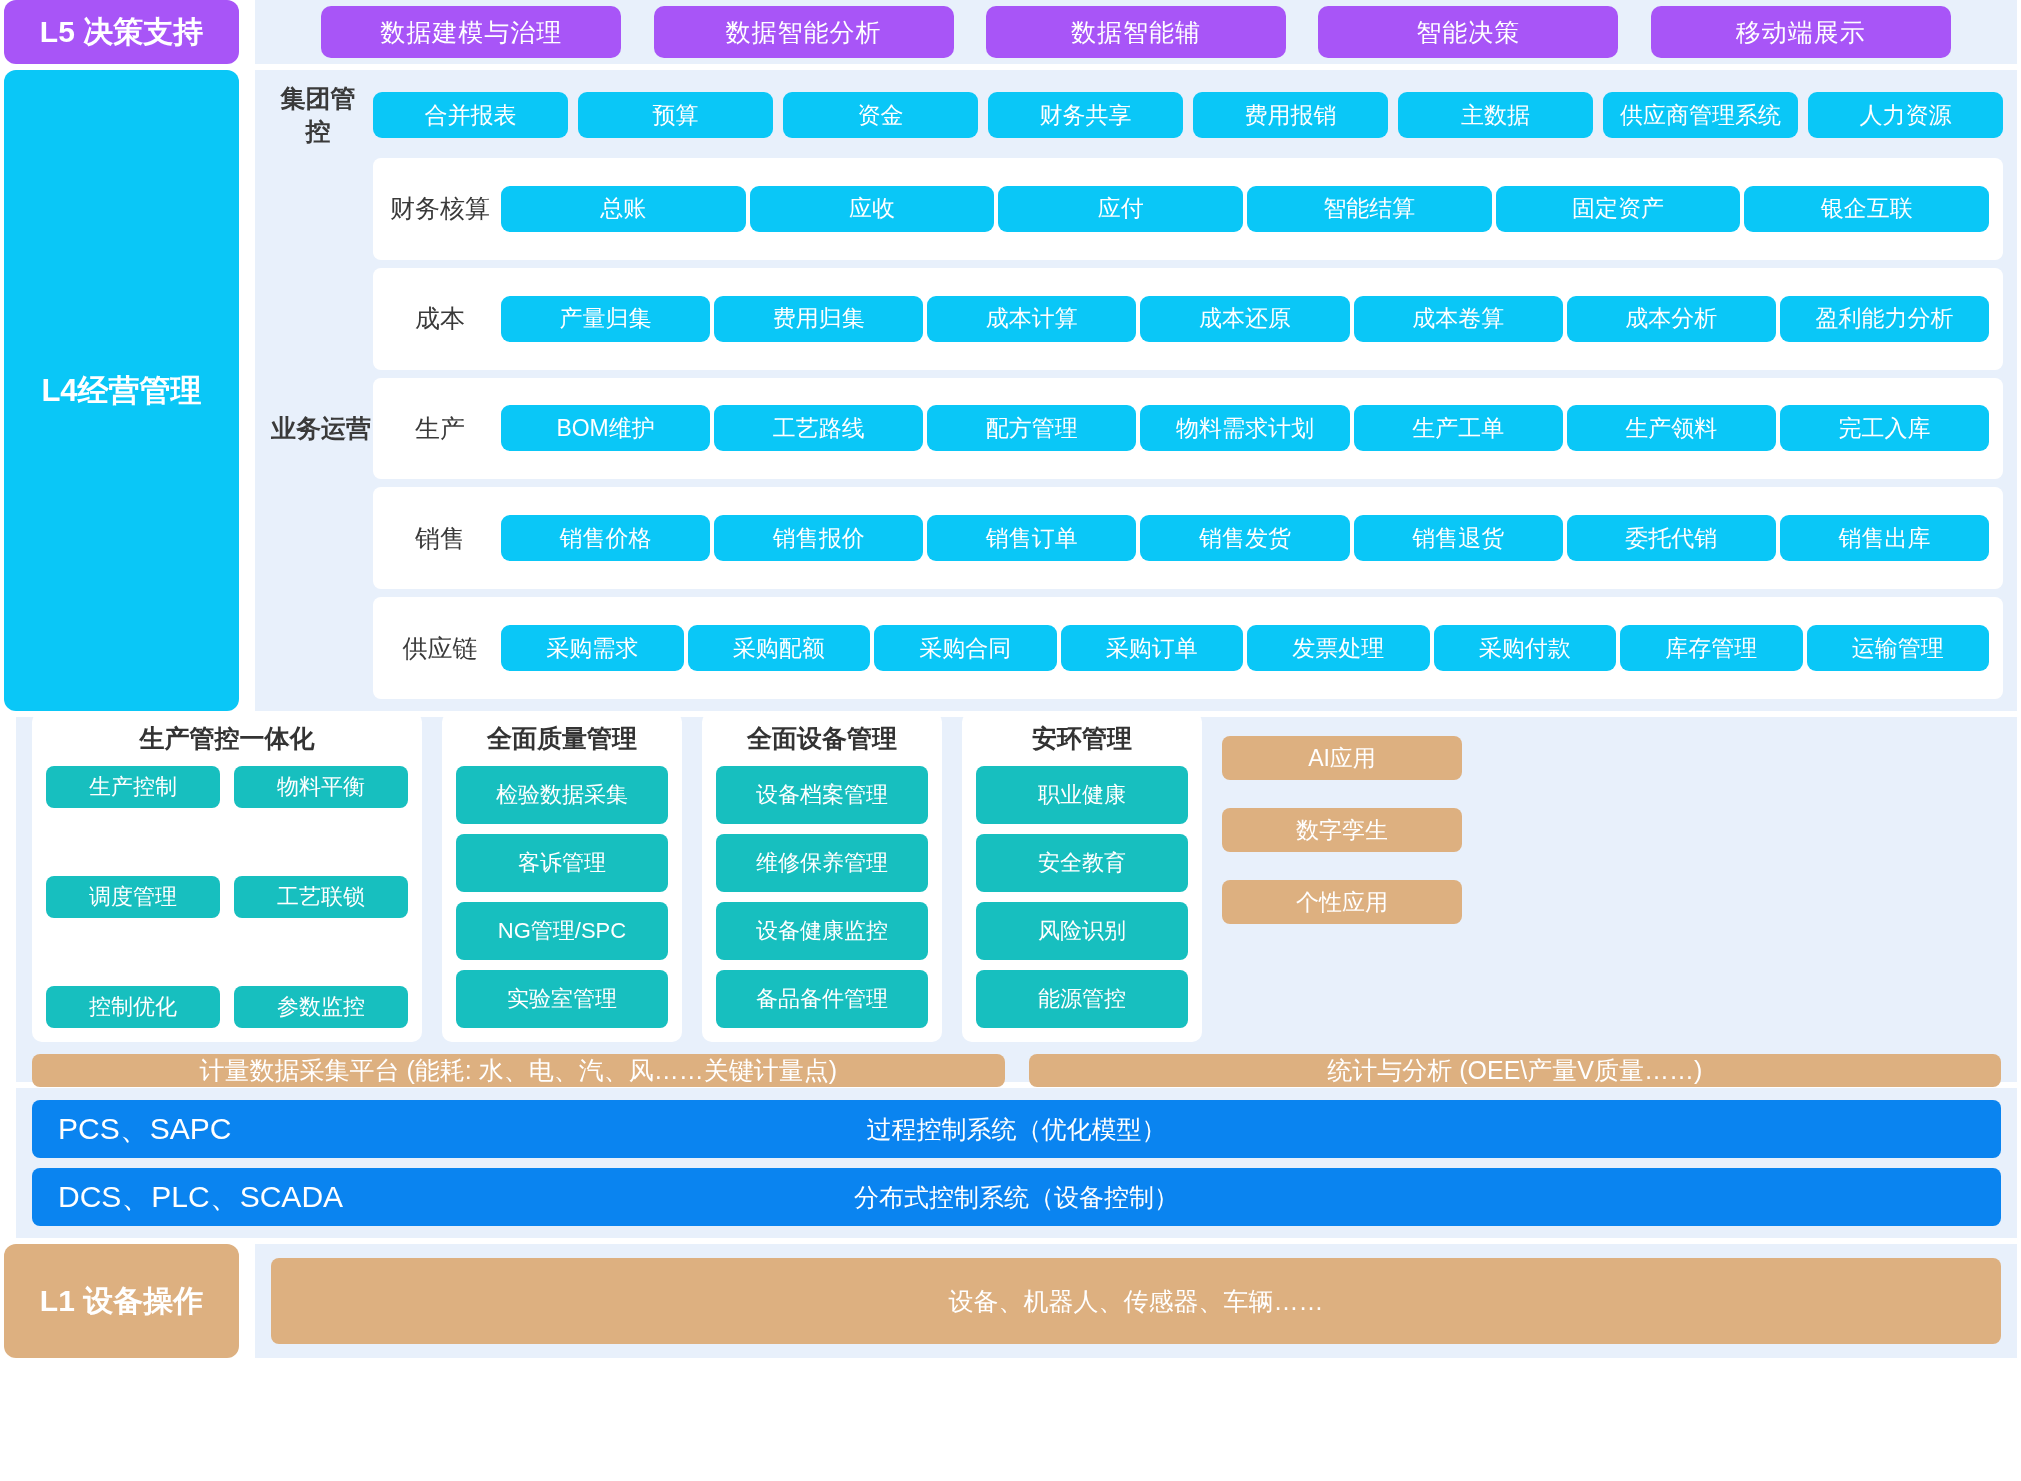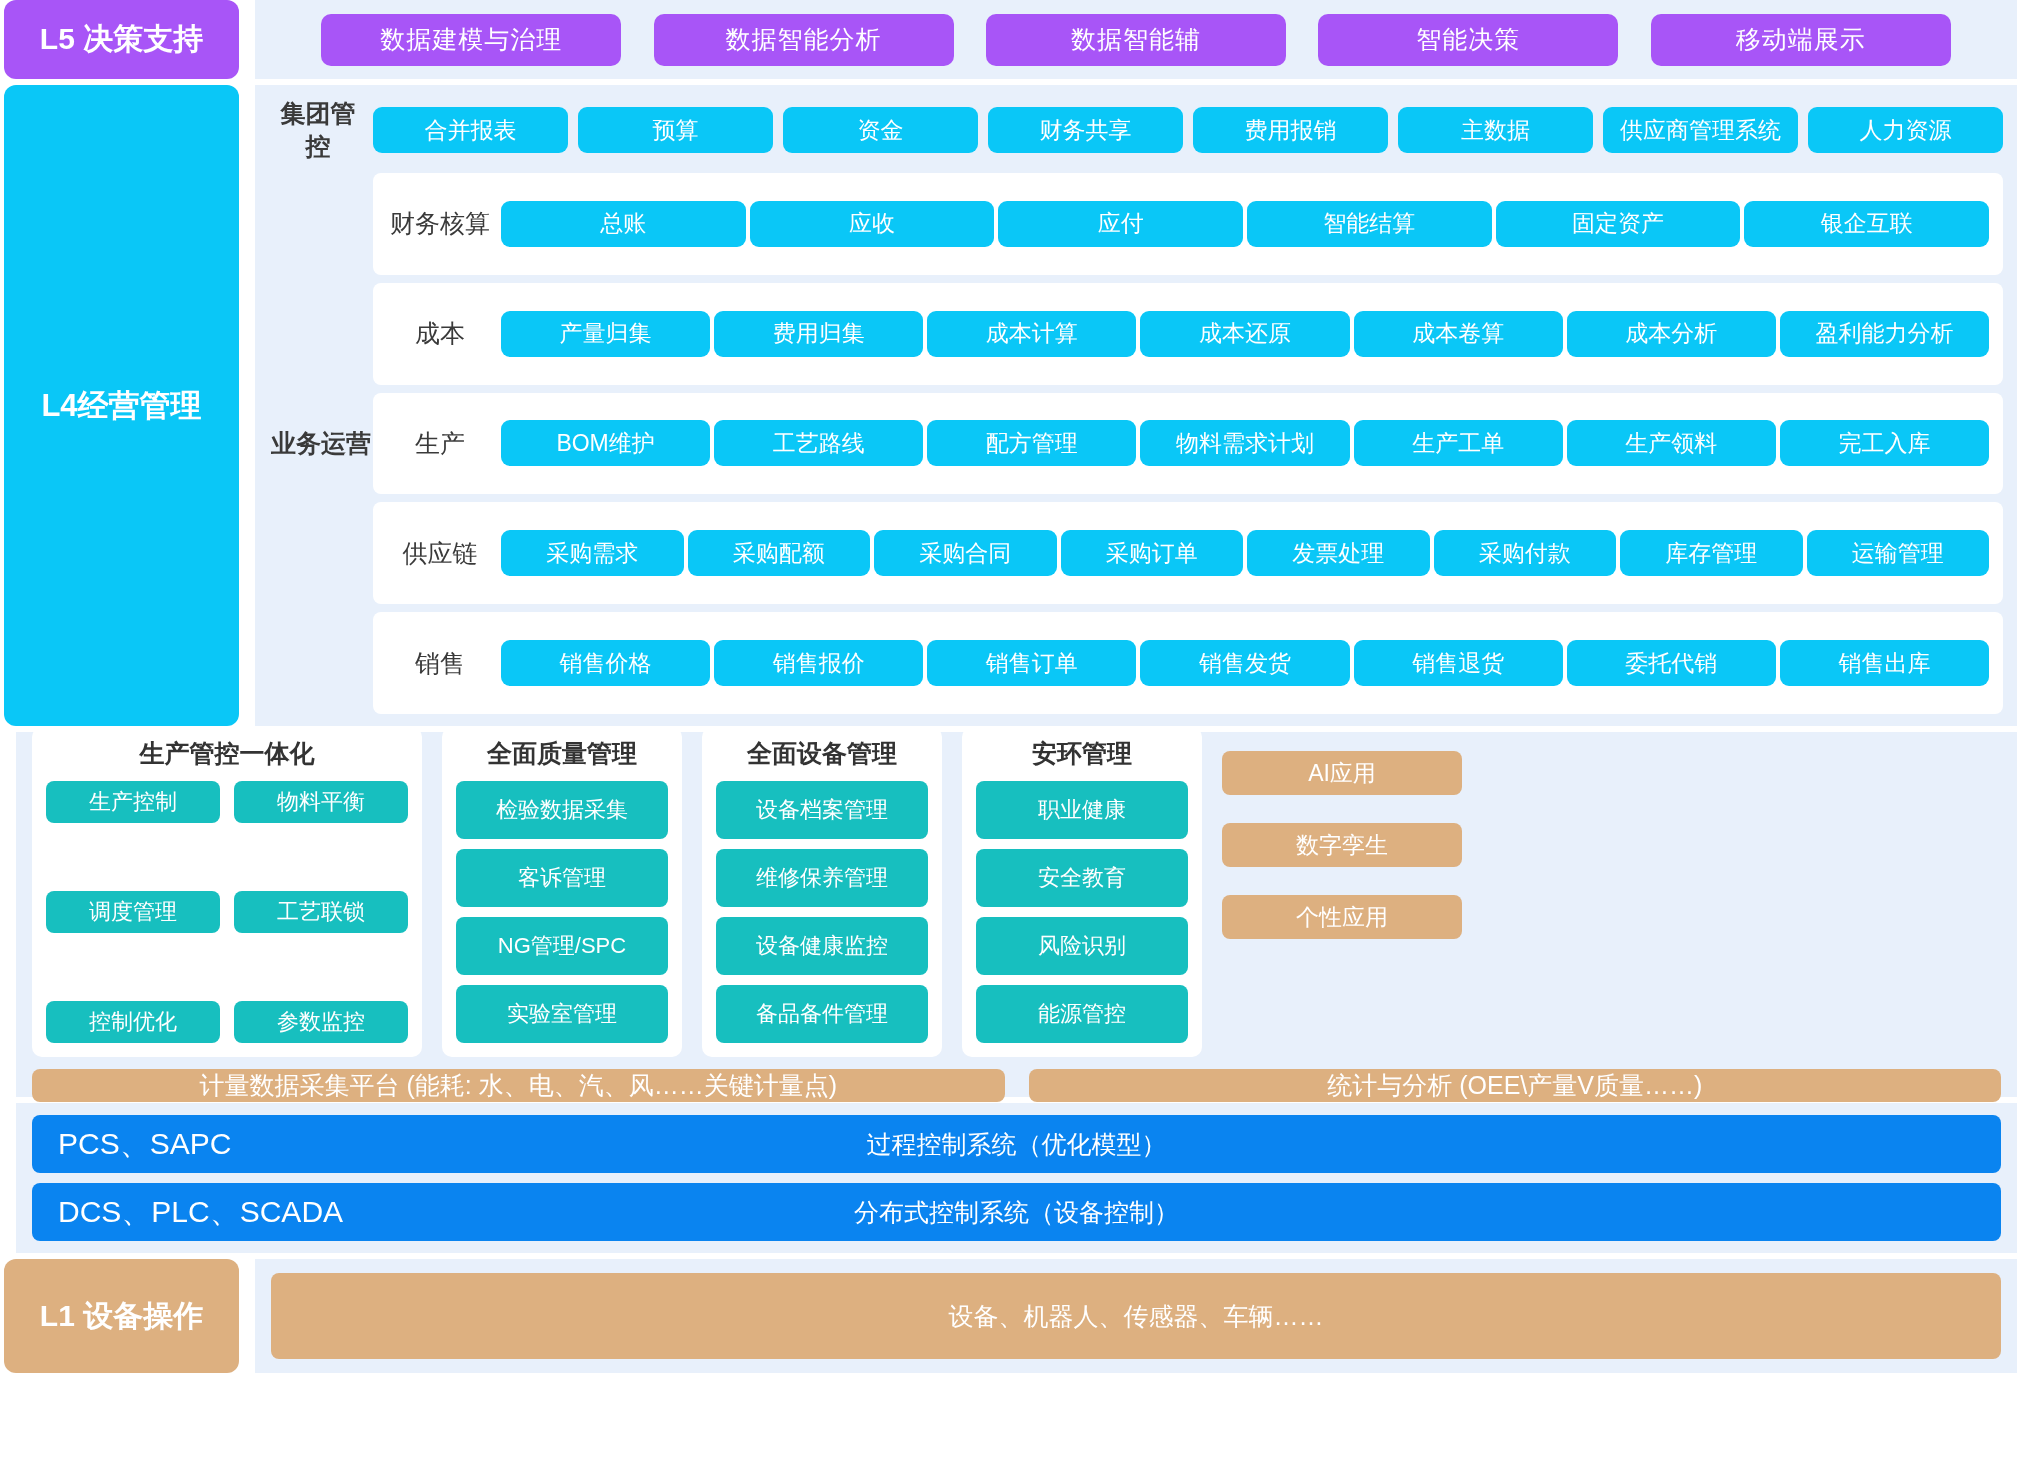--- a/index.html
+++ b/index.html
@@ -41,21 +41,21 @@
     flex: 1 1 auto;
     background: #e8f0fb;
     margin-left: 16px;
     margin-right: 4px;
     display: flex;
     flex-direction: column;
     justify-content: center;
   }
 
   
-  .l5 { height: 79px; margin-bottom: 6px; }
+  .l5 { height: 64px; margin-bottom: 6px; }
   .l5 .band-label {
     background: #a855f7;
     font-size: 30px;
   }
   .l5 .band-body {
     background: #e8f0fb;
     flex-direction: row;
     align-items: center;
     justify-content: space-around;
     padding: 0 50px;
@@ -377,50 +377,50 @@
           <div class="ops-row">
             <div class="ops-row-title">生产</div>
             <div class="chips-row">
               <div class="chip-cyan">BOM维护</div>
               <div class="chip-cyan">工艺路线</div>
               <div class="chip-cyan">配方管理</div>
               <div class="chip-cyan">物料需求计划</div>
               <div class="chip-cyan">生产工单</div>
               <div class="chip-cyan">生产领料</div>
               <div class="chip-cyan">完工入库</div>
+            </div>
+          </div>
+
+          <div class="ops-row">
+            <div class="ops-row-title">销售</div>
+            <div class="chips-row">
+              <div class="chip-cyan">销售价格</div>
+              <div class="chip-cyan">销售报价</div>
+              <div class="chip-cyan">销售订单</div>
+              <div class="chip-cyan">销售发货</div>
+              <div class="chip-cyan">销售退货</div>
+              <div class="chip-cyan">委托代销</div>
+              <div class="chip-cyan">销售出库</div>
             </div>
           </div>
 
           <div class="ops-row">
             <div class="ops-row-title">供应链</div>
             <div class="chips-row">
               <div class="chip-cyan">采购需求</div>
               <div class="chip-cyan">采购配额</div>
               <div class="chip-cyan">采购合同</div>
               <div class="chip-cyan">采购订单</div>
               <div class="chip-cyan">发票处理</div>
               <div class="chip-cyan">采购付款</div>
               <div class="chip-cyan">库存管理</div>
               <div class="chip-cyan">运输管理</div>
             </div>
           </div>
 
-          <div class="ops-row">
-            <div class="ops-row-title">销售</div>
-            <div class="chips-row">
-              <div class="chip-cyan">销售价格</div>
-              <div class="chip-cyan">销售报价</div>
-              <div class="chip-cyan">销售订单</div>
-              <div class="chip-cyan">销售发货</div>
-              <div class="chip-cyan">销售退货</div>
-              <div class="chip-cyan">委托代销</div>
-              <div class="chip-cyan">销售出库</div>
-            </div>
-          </div>
-
         </div>
       </div>
 
     </div>
   </div>
 
   <div class="band l3">
     <div class="band-body">
 
       <div class="l3-cards">

